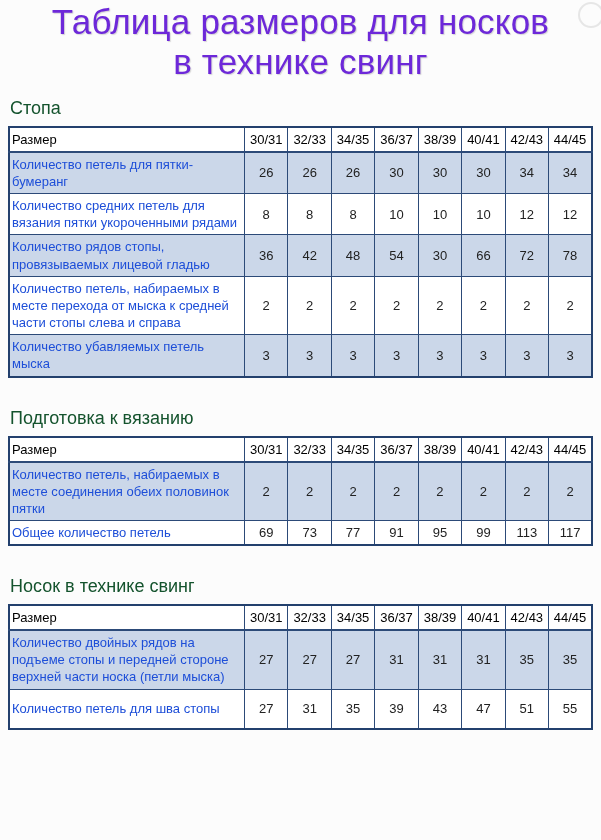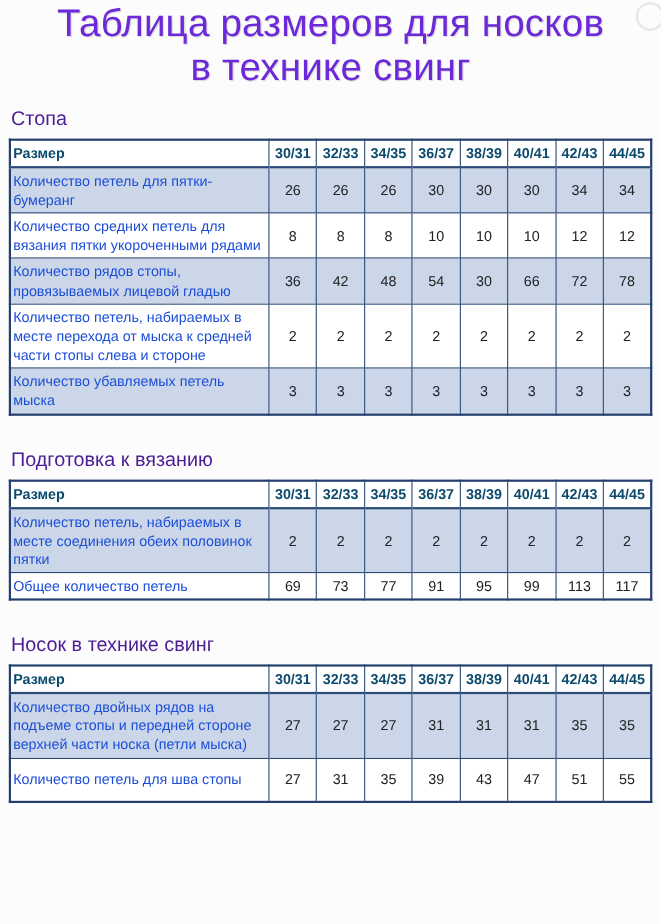--- a/index.html
+++ b/index.html
@@ -20,21 +20,21 @@
     line-height: 1.14;
     font-weight: 400;
     margin: 2px 0 8px 0;
     letter-spacing: 0.2px;
     text-shadow: 1px 1px 1px rgba(140,140,140,0.35);
   }
   .section {
     margin: 0 8px;
   }
   .section-heading {
-    color: #4c1d95;
+    color: #14532d;
     font-size: 18px;
     font-weight: 400;
     margin: 0 0 7px 2px;
     padding-top: 8px;
   }
   .section + .section .section-heading {
     padding-top: 30px;
   }
   table.size-table {
     border-collapse: collapse;
@@ -43,22 +43,22 @@
     background: #ffffff;
     border: 2px solid #23406d;
   }
   table.size-table th,
   table.size-table td {
     border: 1px solid #2c4a78;
     font-size: 13px;
     padding: 3px 2px;
   }
   table.size-table th {
-    color: #0c4a6e;
-    font-weight: 700;
+    color: #000000;
+    font-weight: 400;
     background: #ffffff;
     border-bottom-width: 2px;
     height: 17px;
   }
   th.label-col {
     text-align: left;
     padding-left: 6px;
     width: 230px;
     border-right-width: 2px;
   }
@@ -151,21 +151,21 @@
             <td class="value-cell">36</td>
             <td class="value-cell">42</td>
             <td class="value-cell">48</td>
             <td class="value-cell">54</td>
             <td class="value-cell">30</td>
             <td class="value-cell">66</td>
             <td class="value-cell">72</td>
             <td class="value-cell">78</td>
           </tr>
           <tr>
-            <td class="label-cell">Количество петель, набираемых в месте перехода от мыска к средней части стопы слева и стороне</td>
+            <td class="label-cell">Количество петель, набираемых в месте перехода от мыска к средней части стопы слева и справа</td>
             <td class="value-cell">2</td>
             <td class="value-cell">2</td>
             <td class="value-cell">2</td>
             <td class="value-cell">2</td>
             <td class="value-cell">2</td>
             <td class="value-cell">2</td>
             <td class="value-cell">2</td>
             <td class="value-cell">2</td>
           </tr>
           <tr>

